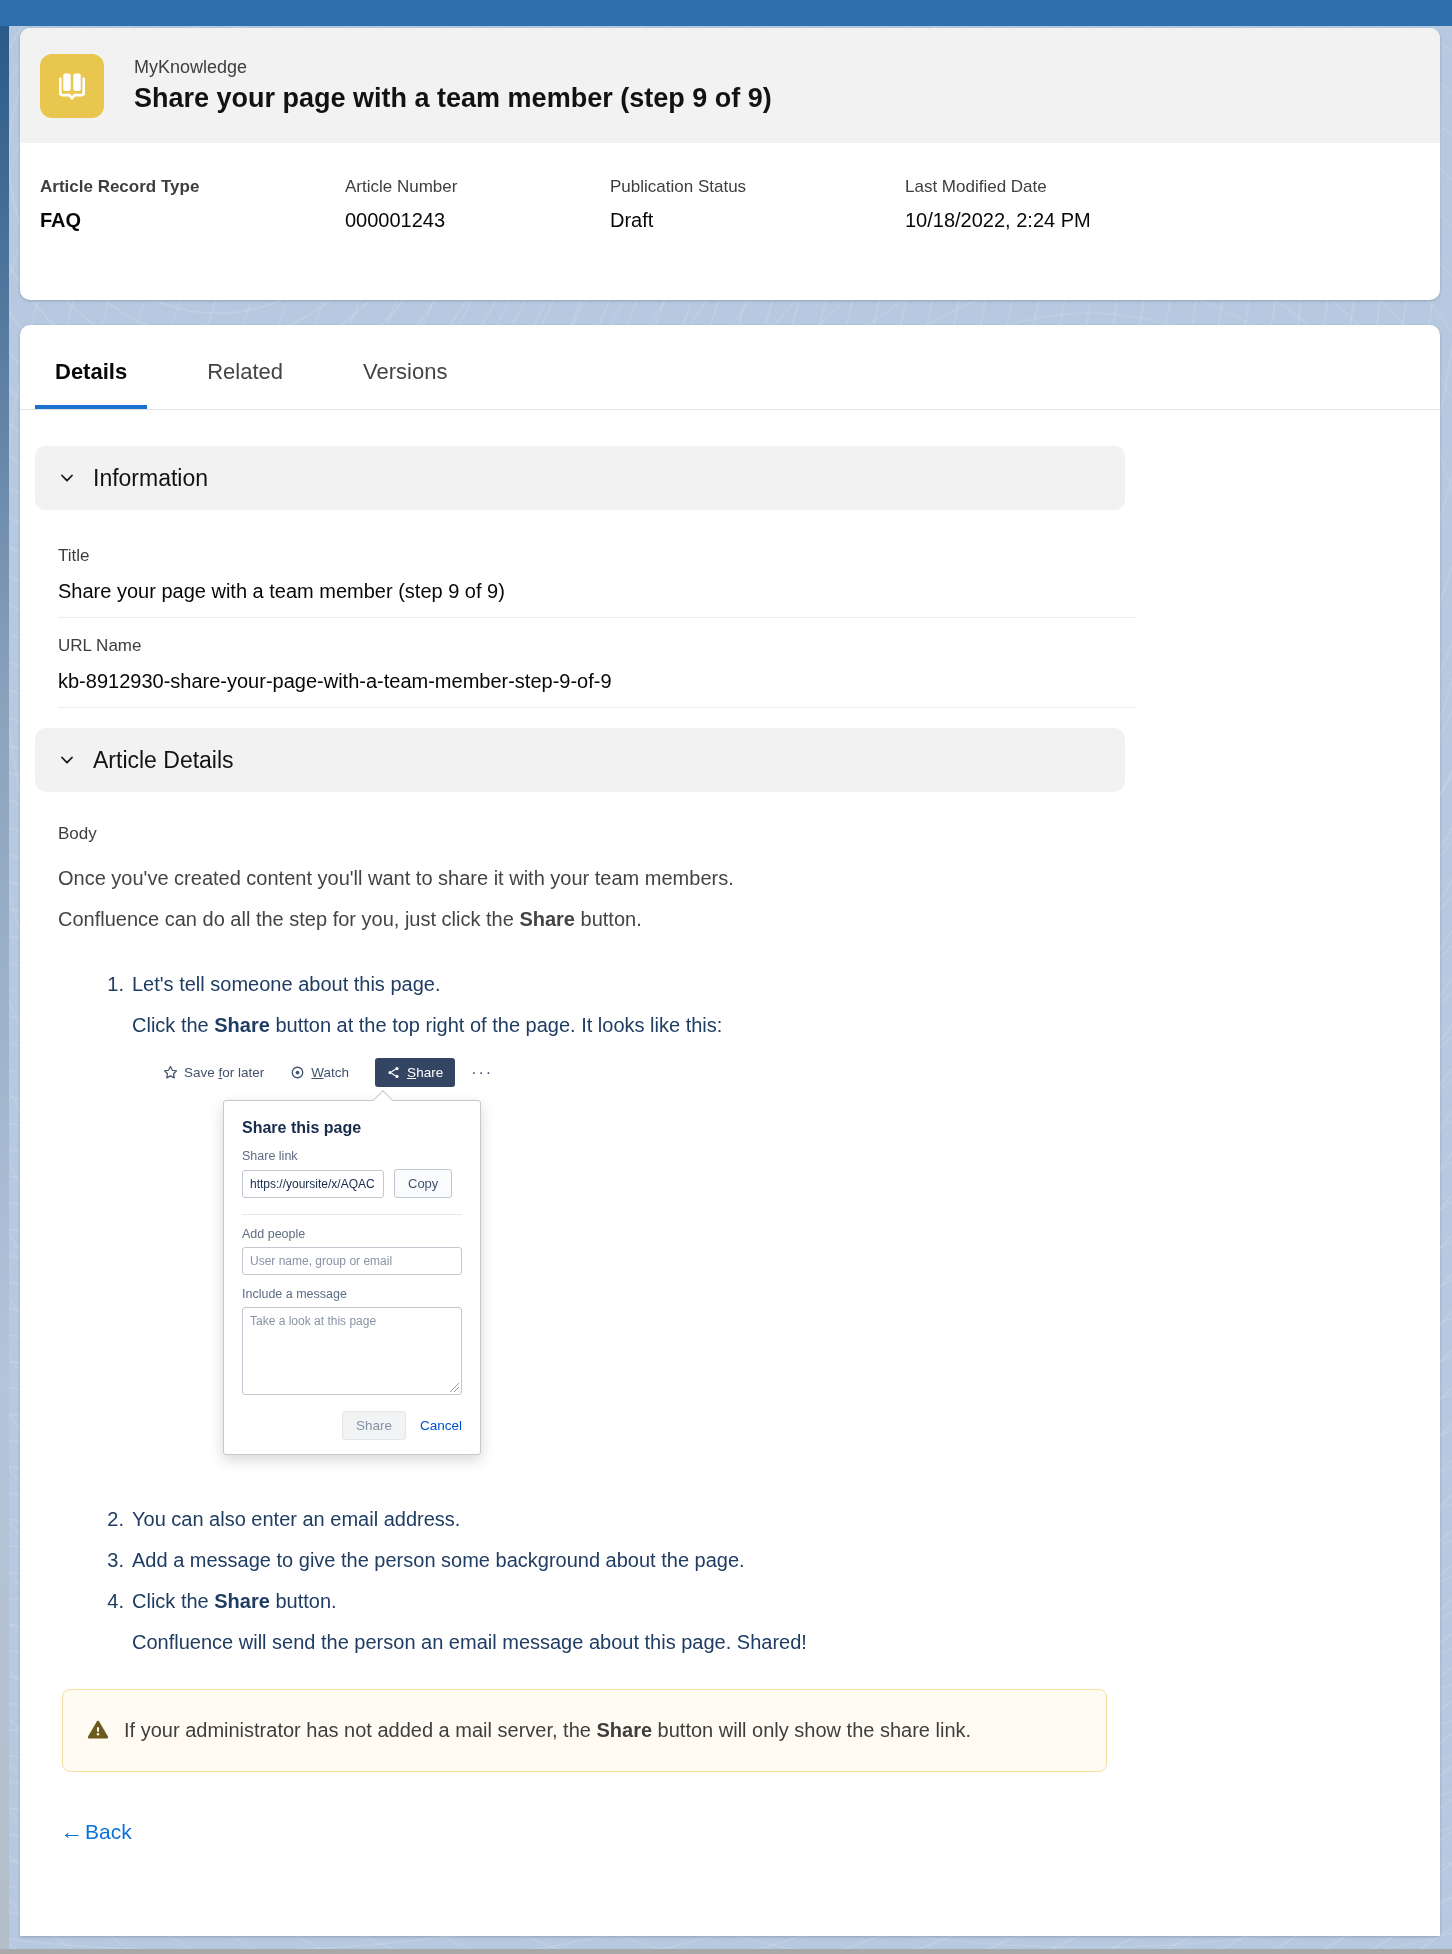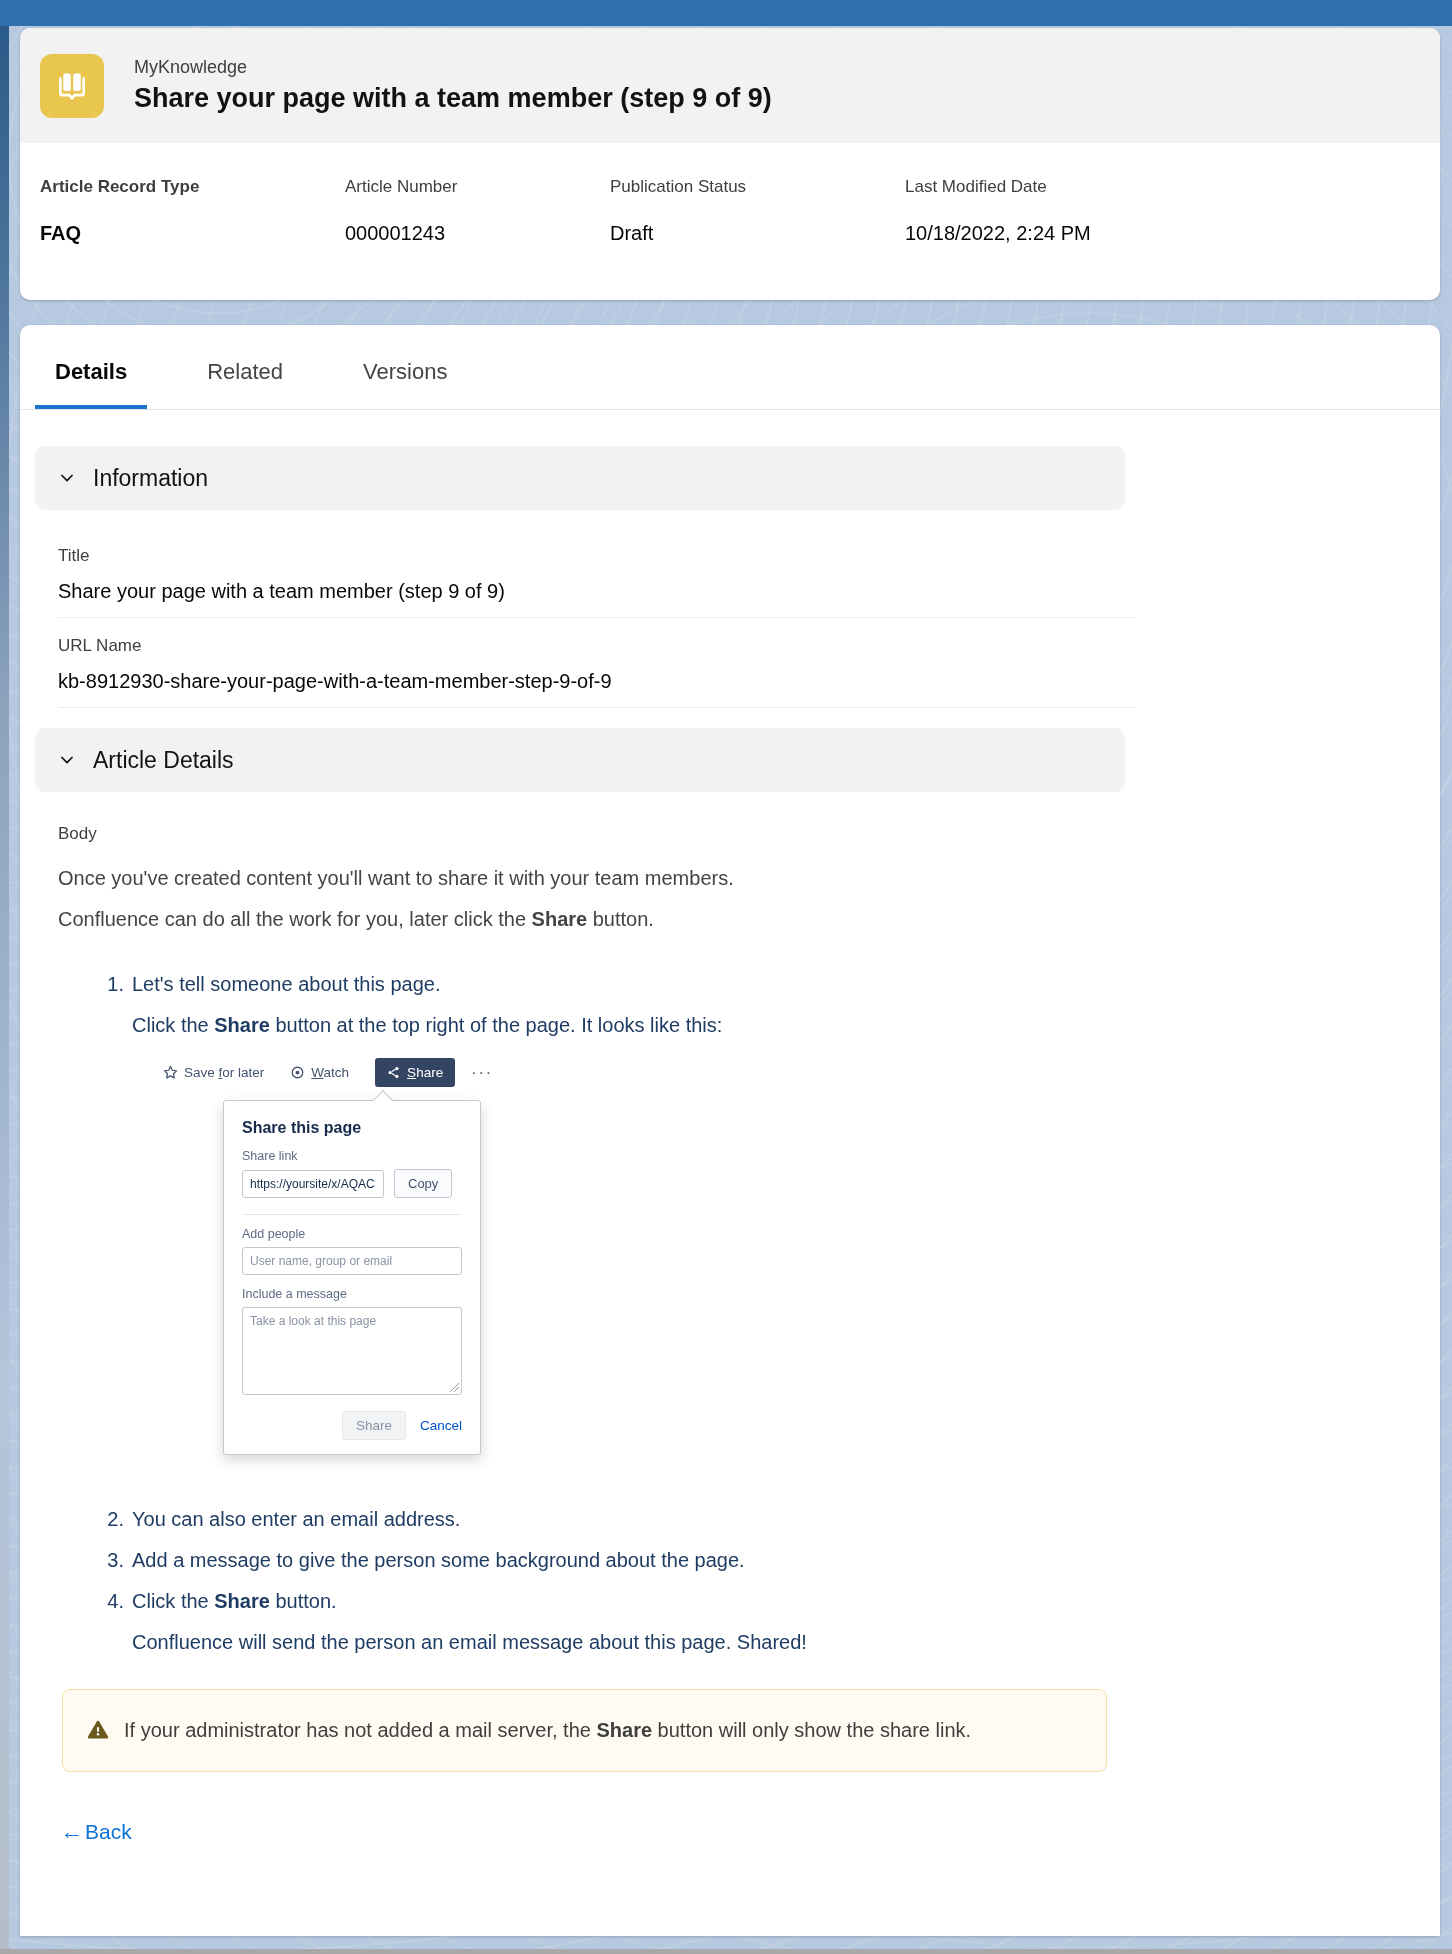--- a/index.html
+++ b/index.html
@@ -25,21 +25,21 @@
   
   .header-strip { background:#f3f2f2; height:115px; display:flex; align-items:center; padding-left:20px; }
   .kn-icon { width:64px; height:64px; border-radius:12px; background:#e9c64e; display:flex;
     align-items:center; justify-content:center; flex:none; }
   .header-titles { margin-left:30px; }
   .app-label { font-size:18px; color:#3e3e3c; }
   .page-title { font-size:27px; font-weight:bold; color:#121212; margin-top:5px; }
   .fields-row { display:flex; padding:34px 0 0 20px; }
   .fcol1 { width:305px;font-weight:bold; } .fcol2 { width:265px; } .fcol3 { width:295px; }
   .flabel { font-size:17px; color:#3e3e3c; }
-  .fvalue { font-size:20px; color:#080707; margin-top:25px; }
+  .fvalue { font-size:20px; color:#080707; margin-top:12px; }
 
   
   .tabs { display:flex; padding:34px 0 0 15px; border-bottom:1px solid #e3e3e3; }
   .tab { font-size:22px; color:#444; padding:0 20px 24px; margin-right:40px; cursor:pointer; }
   .tab.active { font-weight:bold; color:#080707; border-bottom:4px solid #1a73ce; padding-bottom:20px; }
 
   
   .section-bar { margin:36px 0 0 15px; width:1090px; height:64px; background:#f3f2f2; border-radius:10px;
     display:flex; align-items:center; padding-left:24px; font-size:23px; color:#121212; cursor:pointer; }
   .section-bar.second { margin-top:20px; }
@@ -179,21 +179,21 @@
           <path d="M3 5.5 l5 5.2 5-5.2" fill="none" stroke="#1a1a1a" stroke-width="1.8" stroke-linecap="round" stroke-linejoin="round"></path>
         </svg>
     </span>
     <span>Article Details</span>
   </div>
 
   <div class="body-label">Body</div>
 
   <div class="intro">
     <div>Once you've created content you'll want to share it with your team members.</div>
-    <div><span>Confluence can do all the work for you, later click the </span><b>Share</b><span> button.</span></div>
+    <div><span>Confluence can do all the step for you, just click the </span><b>Share</b><span> button.</span></div>
   </div>
 
   <div class="steps">
     <div class="step">
       <div class="snum">1.</div>
       <div class="stext">
         <div>Let's tell someone about this page.</div>
         <div><span>Click the </span><b>Share</b><span> button at the top right of the page. It looks like this:</span></div>
       </div>
     </div>

